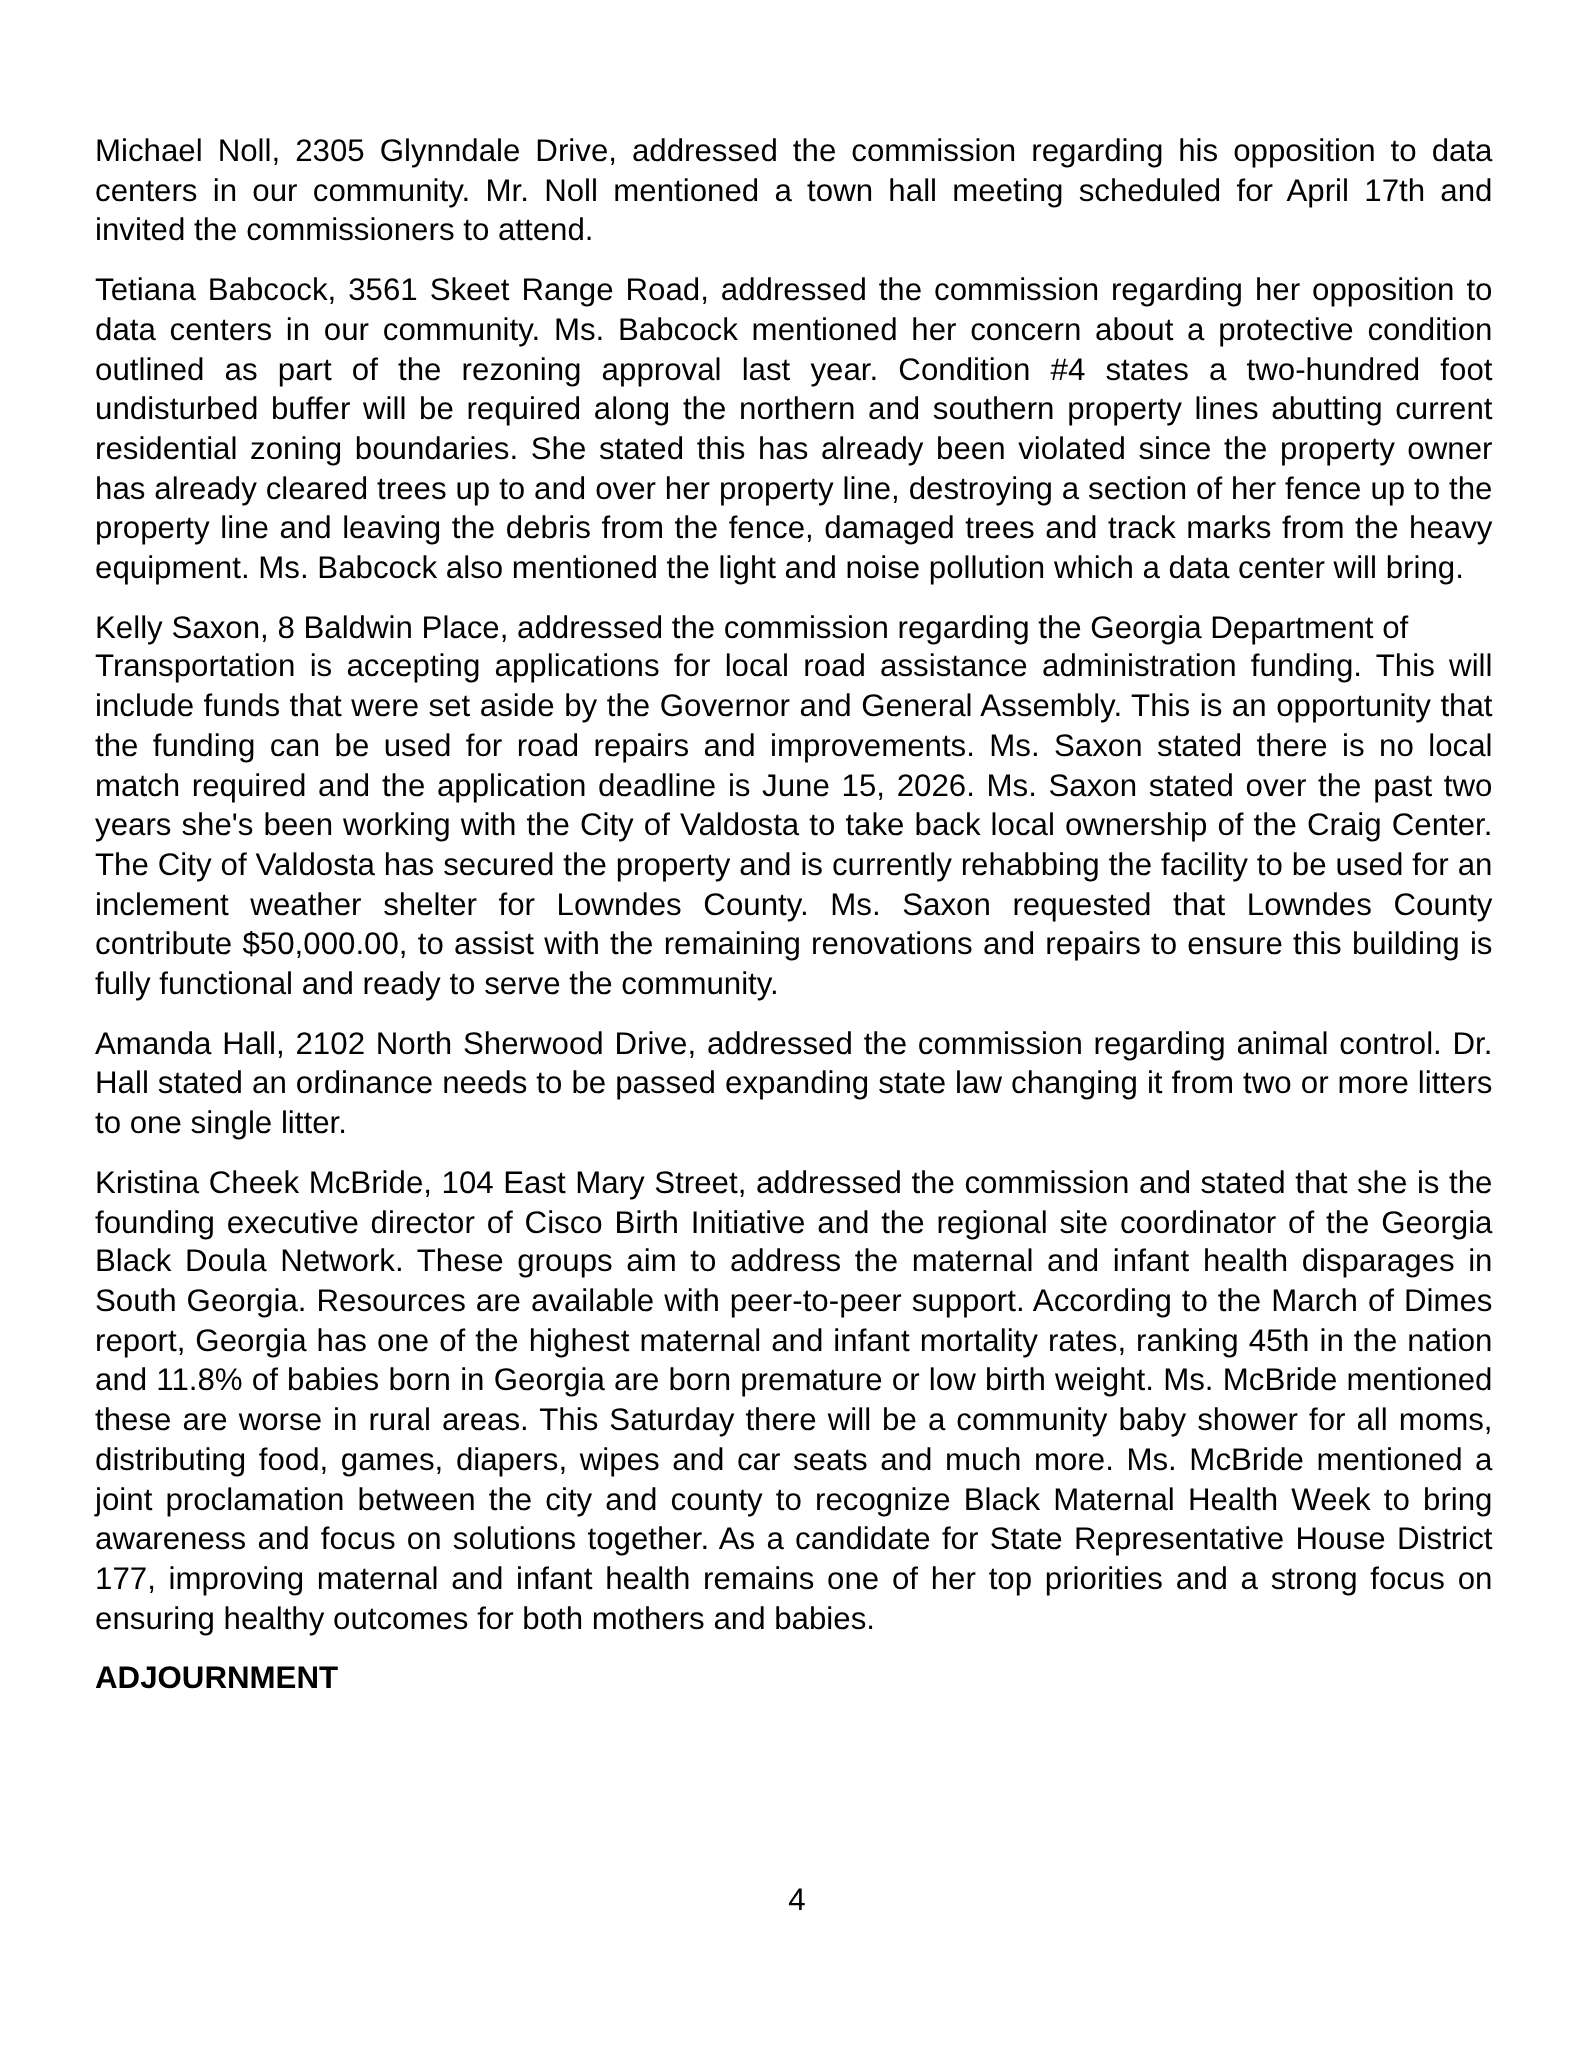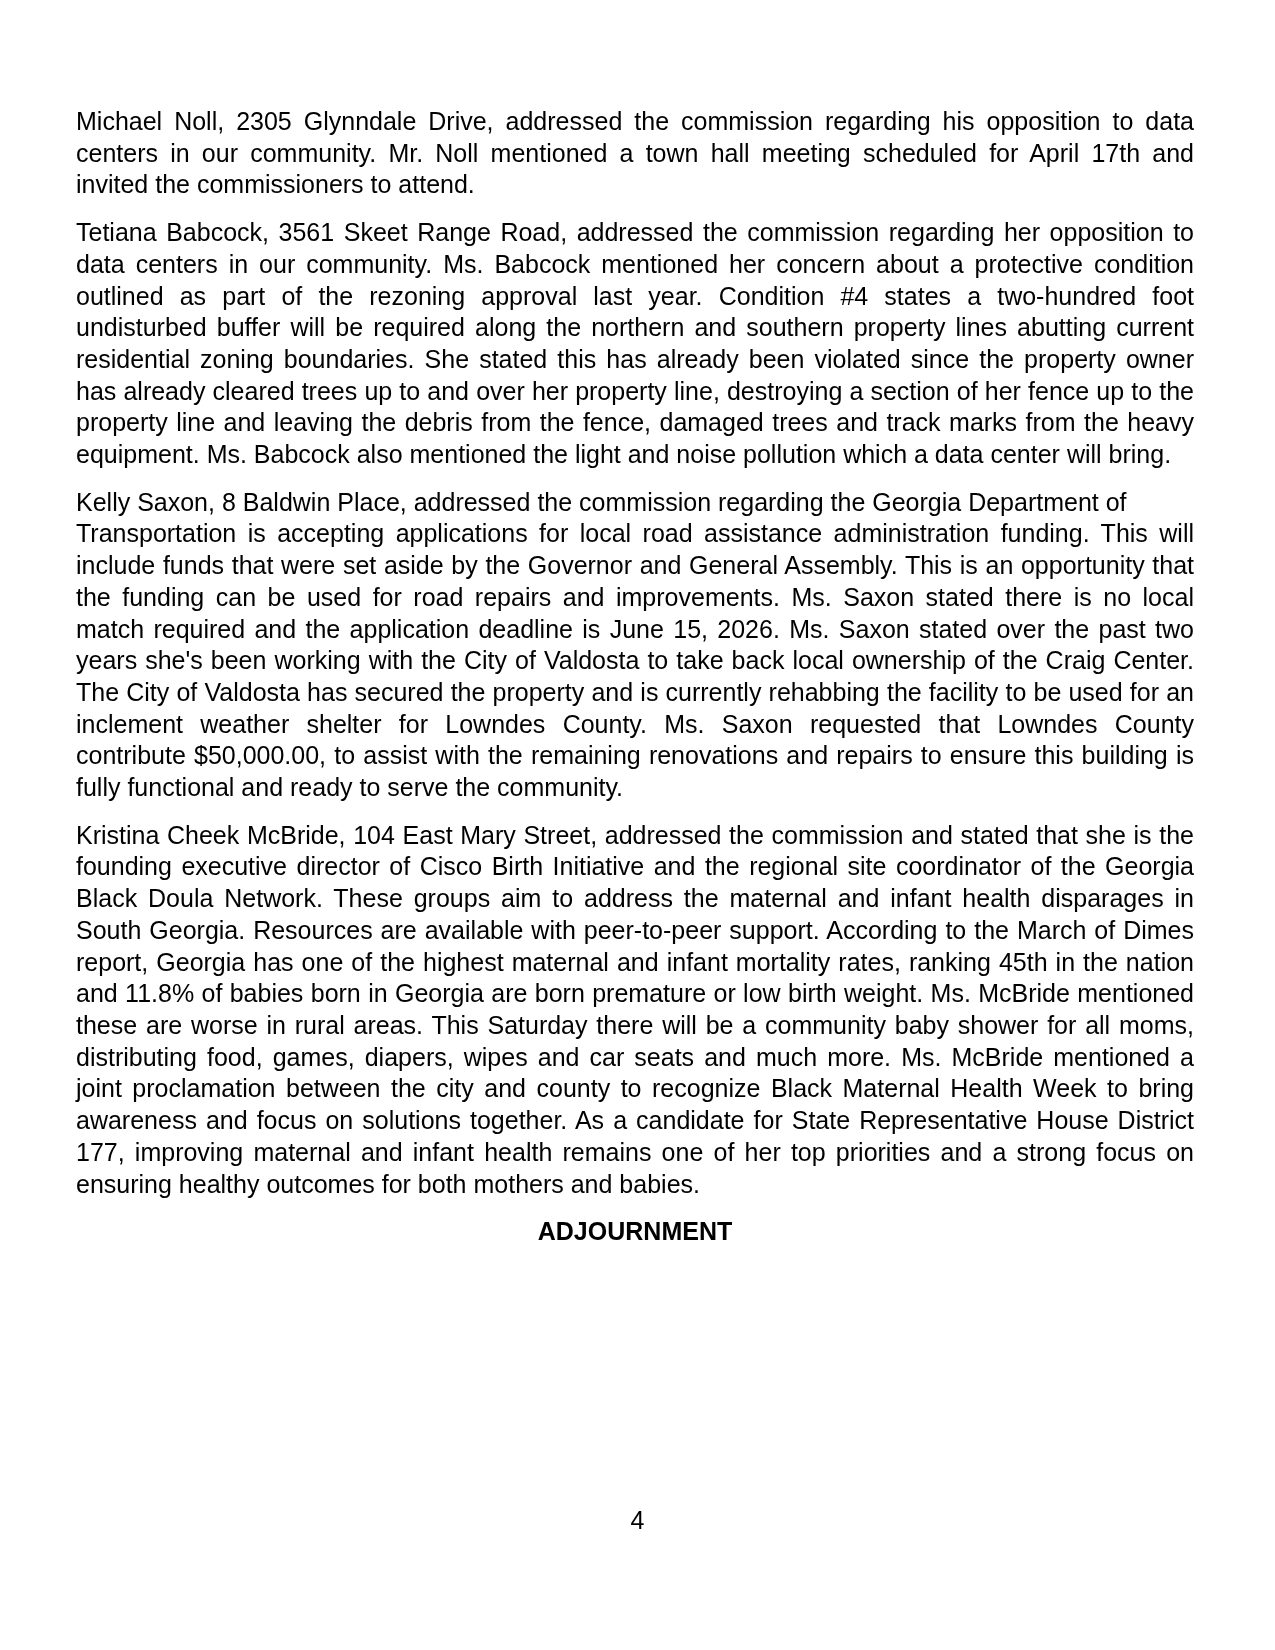--- a/index.html
+++ b/index.html
@@ -28,21 +28,21 @@
     line-height: 31.7px;
     text-align: justify;
     margin: 0 0 16px 0;
     letter-spacing: 0;
   }
   .section-heading {
     font-size: 25px;
     line-height: 31.7px;
     font-weight: 700;
     margin: 0;
-    text-align: center;
+    text-align: left;
   }
   .footer {
     position: absolute;
     top: 1505px;
     left: 0;
     width: 100%;
     text-align: center;
     font-size: 25px;
     line-height: 31.7px;
   }
@@ -52,20 +52,21 @@
 
 <div class="page">
   <div class="content">
 
     <p class="body-par">Michael Noll, 2305 Glynndale Drive, addressed the commission regarding his opposition to data centers in our community. Mr. Noll mentioned a town hall meeting scheduled for April 17th and invited the commissioners to attend.</p>
 
     <p class="body-par">Tetiana Babcock, 3561 Skeet Range Road, addressed the commission regarding her opposition to data centers in our community. Ms. Babcock mentioned her concern about a protective condition outlined as part of the rezoning approval last year. Condition #4 states a two-hundred foot undisturbed buffer will be required along the northern and southern property lines abutting current residential zoning boundaries. She stated this has already been violated since the property owner has already cleared trees up to and over her property line, destroying a section of her fence up to the property line and leaving the debris from the fence, damaged trees and track marks from the heavy equipment. Ms. Babcock also mentioned the light and noise pollution which a data center will bring.</p>
 
     <p class="body-par"><span>Kelly Saxon, 8 Baldwin Place, addressed the commission regarding the Georgia Department of</span><br><span>Transportation is accepting applications for local road assistance administration funding. This will include funds that were set aside by the Governor and General Assembly. This is an opportunity that the funding can be used for road repairs and improvements. Ms. Saxon stated there is no local match required and the application deadline is June 15, 2026. Ms. Saxon stated over the past two years she's been working with the City of Valdosta to take back local ownership of the Craig Center. The City of Valdosta has secured the property and is currently rehabbing the facility to be used for an inclement weather shelter for Lowndes County. Ms. Saxon requested that Lowndes County contribute $50,000.00, to assist with the remaining renovations and repairs to ensure this building is fully functional and ready to serve the community.</span></p>
 
+    <p class="body-par">Amanda Hall, 2102 North Sherwood Drive, addressed the commission regarding animal control. Dr. Hall stated an ordinance needs to be passed expanding state law changing it from two or more litters to one single litter.</p>
 
     <p class="body-par">Kristina Cheek McBride, 104 East Mary Street, addressed the commission and stated that she is the founding executive director of Cisco Birth Initiative and the regional site coordinator of the Georgia Black Doula Network. These groups aim to address the maternal and infant health disparages in South Georgia. Resources are available with peer-to-peer support. According to the March of Dimes report, Georgia has one of the highest maternal and infant mortality rates, ranking 45th in the nation and 11.8% of babies born in Georgia are born premature or low birth weight. Ms. McBride mentioned these are worse in rural areas. This Saturday there will be a community baby shower for all moms, distributing food, games, diapers, wipes and car seats and much more. Ms. McBride mentioned a joint proclamation between the city and county to recognize Black Maternal Health Week to bring awareness and focus on solutions together. As a candidate for State Representative House District 177, improving maternal and infant health remains one of her top priorities and a strong focus on ensuring healthy outcomes for both mothers and babies.</p>
 
     <h2 class="section-heading">ADJOURNMENT</h2>
 
 
   </div>
 
   <div class="footer">4</div>
 </div>

